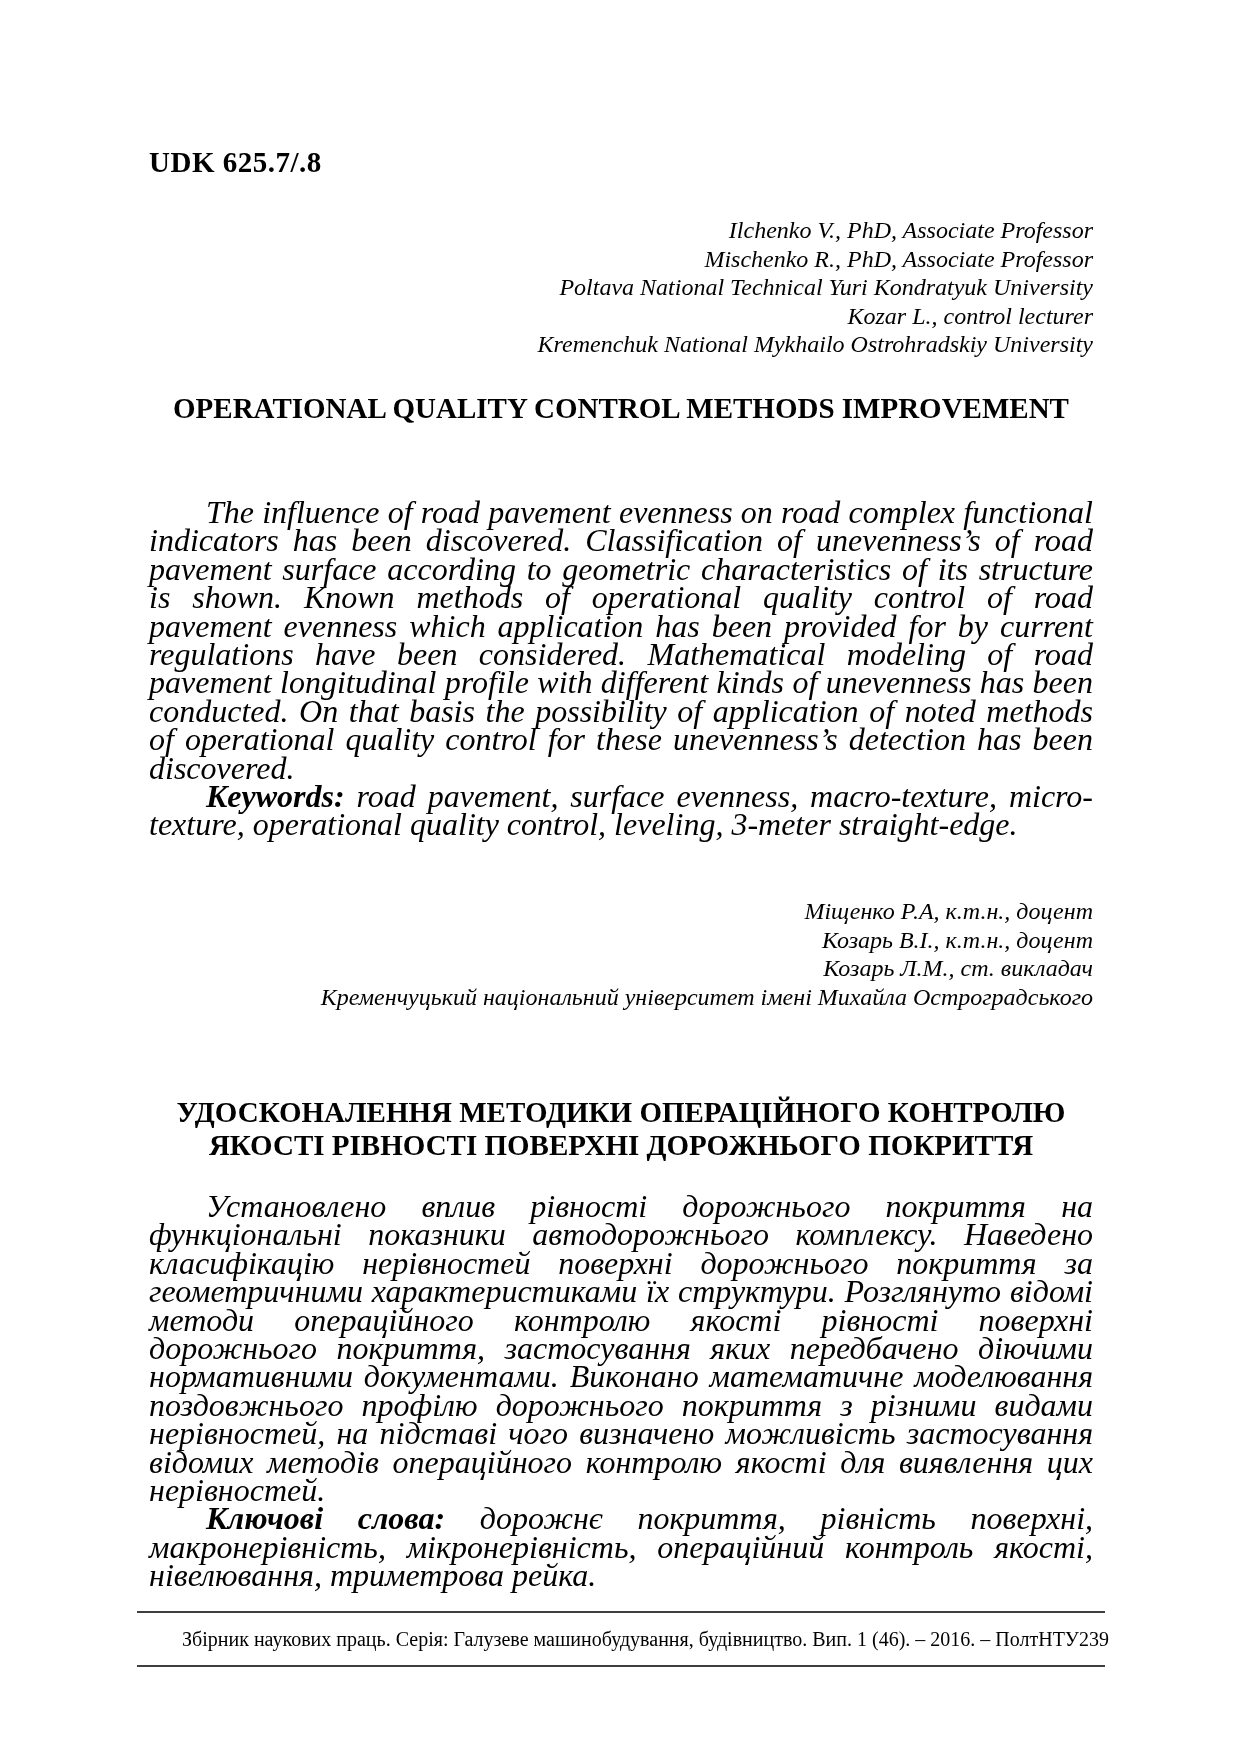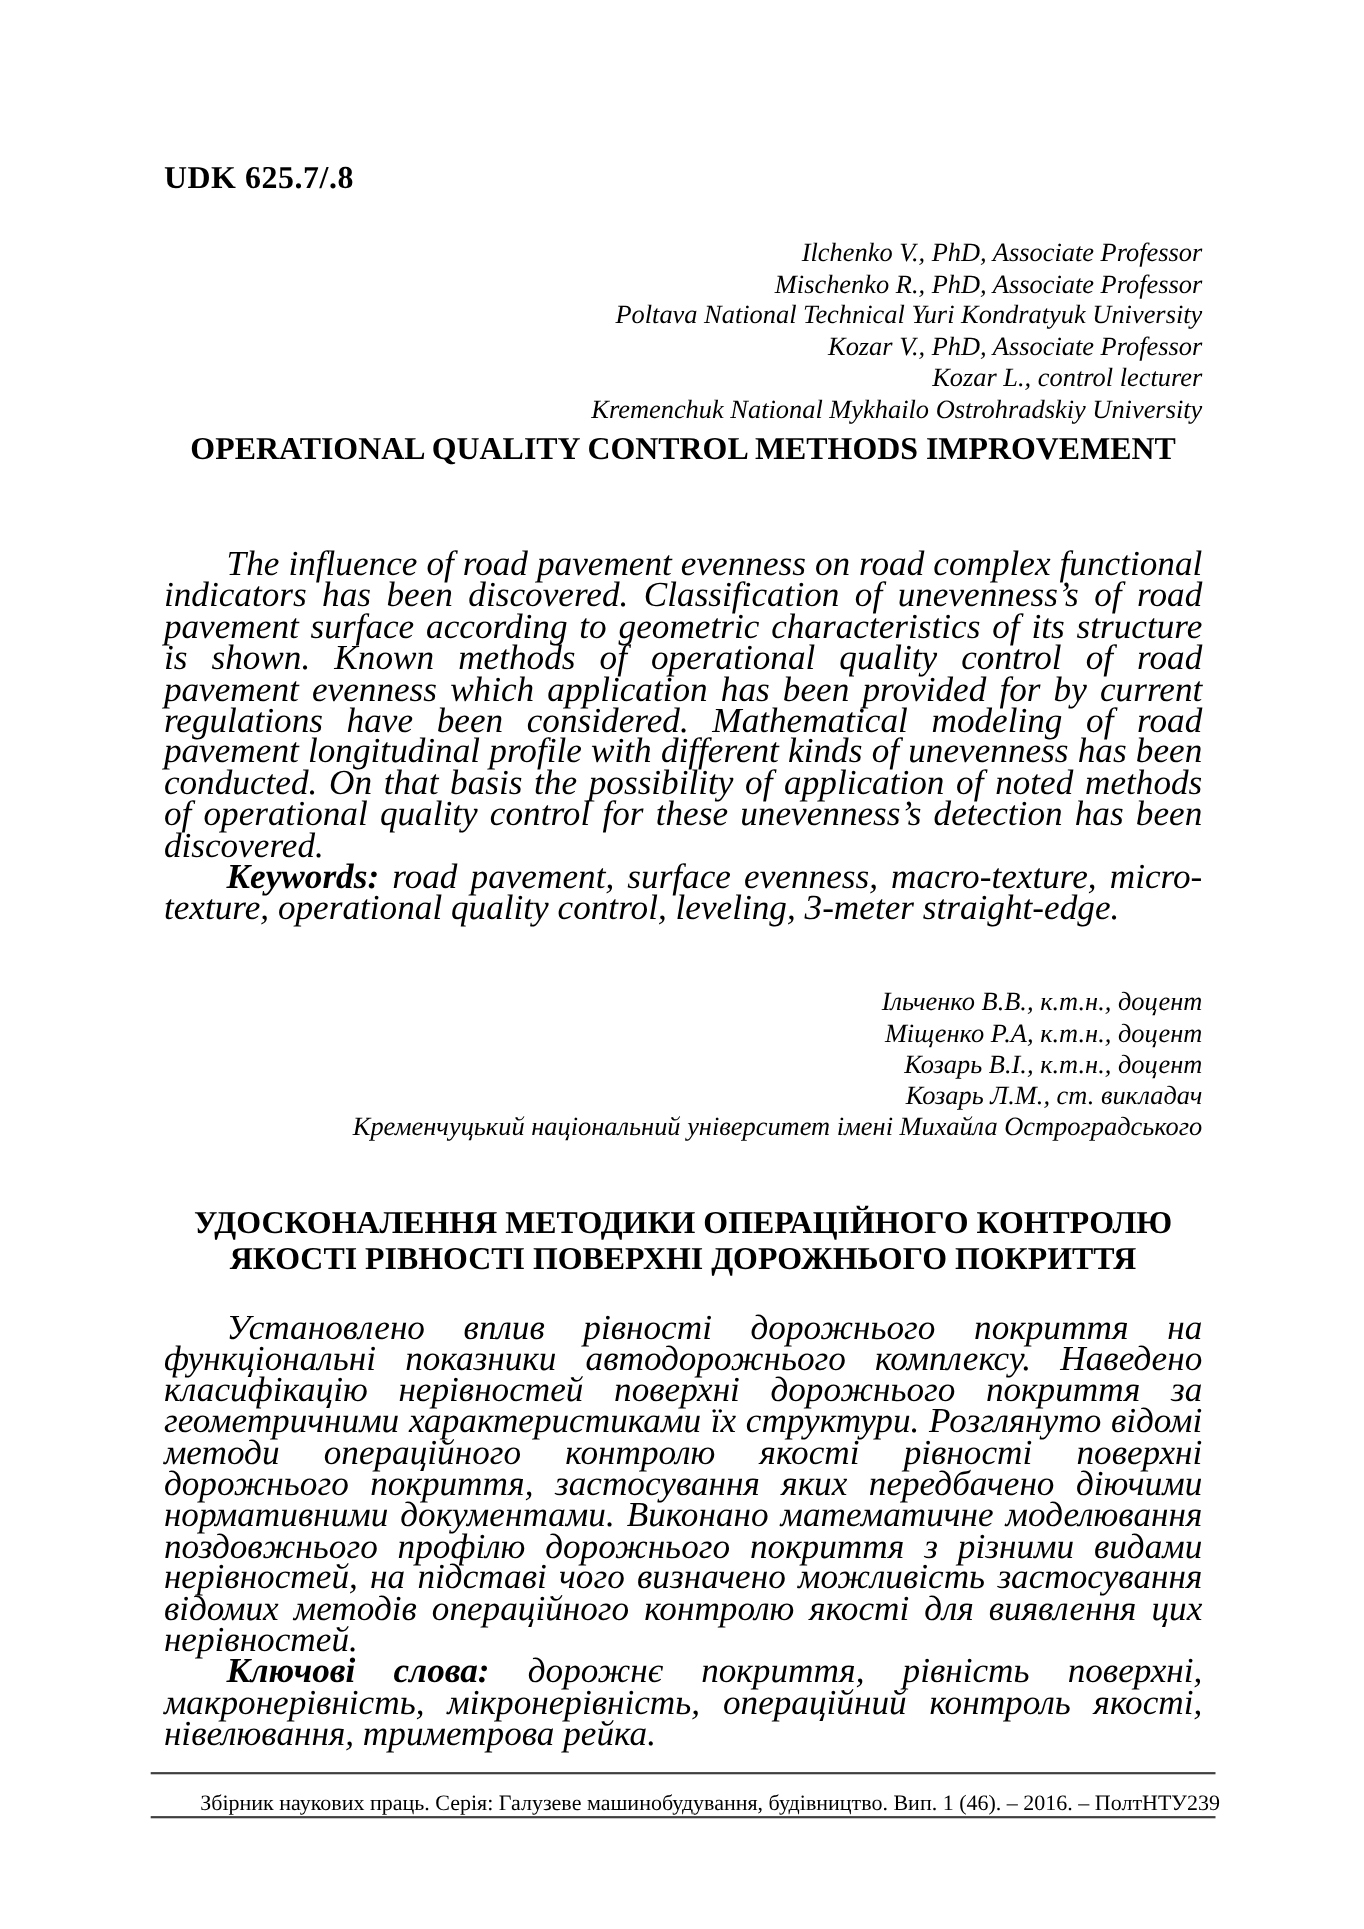--- a/index.html
+++ b/index.html
@@ -62,60 +62,58 @@
   .abstract-block p {
     margin: 0;
     text-indent: 57px;
   }
   .kw-label { font-weight: bold; }
 
   #footer {
     left: 137px;
     top: 1611px;
     width: 968px;
-    height: 42px;
+    height: 56px;
     box-sizing: border-box;
     border-top: 2px solid #3f3f3f;
     border-bottom: 2px solid #3f3f3f;
     display: flex;
-    align-items: flex-end;
+    align-items: center;
     justify-content: space-between;
     font-size: 20px;
     white-space: nowrap;
   }
   #footer-journal { margin-left: 45px; }
   #footer-page { margin-right: 14px; }
 </style>
 </head>
 <body>
 
 <div id="page">
 
   <div id="udk" class="abs">UDK 625.7/.8</div>
 
   <div id="authors-en" class="abs authors">
     <div>Ilchenko V., PhD, Associate Professor</div>
     <div>Mischenko R., PhD, Associate Professor</div>
     <div>Poltava National Technical Yuri Kondratyuk University</div>
-    <div>Kozar V., PhD, Associate Professor</div>
     <div>Kozar L., control lecturer</div>
     <div>Kremenchuk National Mykhailo Ostrohradskiy University</div>
   </div>
 
   <div id="title-en" class="abs paper-title">
     <div>OPERATIONAL QUALITY CONTROL METHODS IMPROVEMENT</div>
   </div>
 
   <div id="abstract-block-en" class="abs abstract-block">
     <p>The influence of road pavement evenness on road complex functional indicators has been discovered. Classification of unevenness’s of road pavement surface according to geometric characteristics of its structure is shown. Known methods of operational quality control of road pavement evenness which application has been provided for by current regulations have been considered. Mathematical modeling of road pavement longitudinal profile with different kinds of unevenness has been conducted. On that basis the possibility of application of noted methods of operational quality control for these unevenness’s detection has been discovered.</p>
     <p><span class="kw-label">Keywords:</span> <span>road pavement, surface evenness, macro-texture, micro-texture, operational quality control, leveling, 3-meter straight-edge.</span></p>
   </div>
 
   <div id="authors-ua" class="abs authors">
-    <div>Ільченко В.В., к.т.н., доцент</div>
     <div>Міщенко Р.А, к.т.н., доцент</div>
     <div>Козарь В.І., к.т.н., доцент</div>
     <div>Козарь Л.М., ст. викладач</div>
     <div>Кременчуцький національний університет імені Михайла Остроградського</div>
   </div>
 
   <div id="title-ua" class="abs paper-title">
     <div>УДОСКОНАЛЕННЯ МЕТОДИКИ ОПЕРАЦІЙНОГО КОНТРОЛЮ</div>
     <div>ЯКОСТІ РІВНОСТІ ПОВЕРХНІ ДОРОЖНЬОГО ПОКРИТТЯ</div>
   </div>

